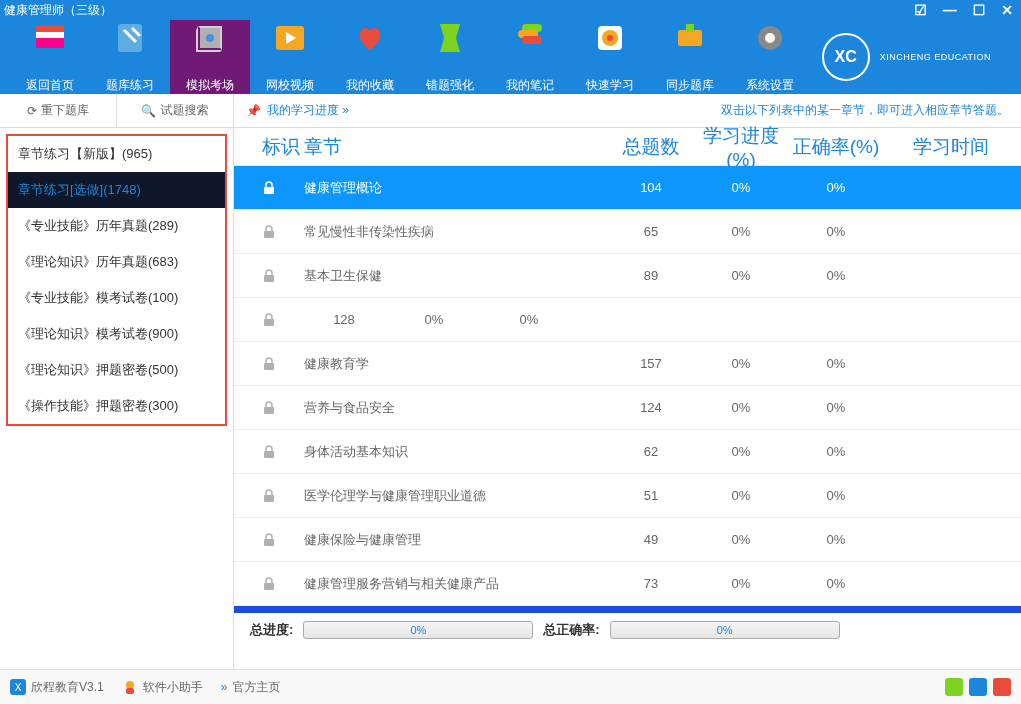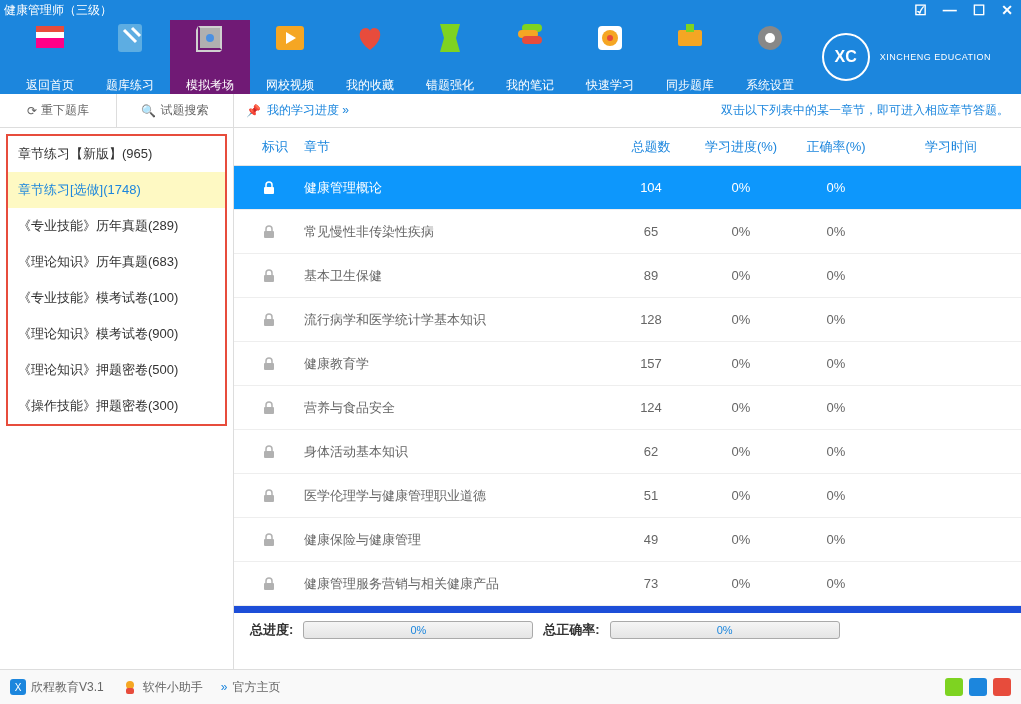--- a/index.html
+++ b/index.html
@@ -21,28 +21,28 @@
     .brand-en { font-size: 9px; letter-spacing: 0.5px; }
 
     .content { display: flex; height: 575px; }
     
     .sidebar { width: 234px; border-right: 1px solid #ddd; display: flex; flex-direction: column; }
     .sidebar-top { height: 34px; display: flex; border-bottom: 1px solid #ddd; }
     .sidebar-top-item { flex: 1; display: flex; align-items: center; justify-content: center; gap: 4px; color: #666; cursor: pointer; border-right: 1px solid #ddd; }
     .sidebar-top-item:last-child { border-right: none; }
     .sidebar-list { border: 2px solid #e74c3c; margin: 6px; flex: 0 0 auto; }
     .sidebar-item { height: 36px; display: flex; align-items: center; padding: 0 10px; color: #333; cursor: pointer; font-size: 13px; }
-    .sidebar-item.active { background: #fef9c3; color: #1c86dd; }
+    .sidebar-item.active { background: #0f172a; color: #1c86dd; }
 
     .main { flex: 1; display: flex; flex-direction: column; }
     .main-header { height: 34px; display: flex; align-items: center; padding: 0 12px; border-bottom: 1px solid #ddd; gap: 8px; }
     .main-header-left { display: flex; align-items: center; gap: 6px; color: #1c86dd; }
     .main-header-right { margin-left: auto; color: #1c86dd; }
     
-    .table-head { height: 38px; display: flex; align-items: center; color: #1c86dd; font-size: 13px; border-bottom: 1px solid #e5e5e5; }
+    .table-head { height: 38px; display: flex; align-items: center; color: #1c86dd; font-size: 19px; border-bottom: 1px solid #e5e5e5; }
     .col-mark { width: 70px; padding-left: 28px; }
     .col-chapter { flex: 1; }
     .col-total { width: 80px; text-align: center; }
     .col-progress { width: 100px; text-align: center; }
     .col-correct { width: 90px; text-align: center; }
     .col-time { width: 140px; text-align: center; }
 
     .table-body { overflow-y: auto; }
     .table-row { height: 44px; display: flex; align-items: center; border-bottom: 1px solid #eee; color: #666; font-size: 13px; }
     .table-row.active { background: #0d97fc; color: #fff; }
@@ -278,21 +278,20 @@
           <div class="col-correct">0%</div>
           <div class="col-time"></div>
         </div>
         <div class="table-row">
           <div class="col-mark">
             <svg class="lock-icon" viewBox="0 0 16 16">
               <rect x="3" y="7" width="10" height="7" rx="1" fill="currentColor"></rect>
               <path d="M5 7 V5 a3 3 0 0 1 6 0 V7" fill="none" stroke="currentColor" stroke-width="1.5"></path>
             </svg>
           </div>
-          <div class="col-chapter">流行病学和医学统计学基本知识</div>
           <div class="col-total">128</div>
           <div class="col-progress">0%</div>
           <div class="col-correct">0%</div>
           <div class="col-time"></div>
         </div>
         <div class="table-row">
           <div class="col-mark">
             <svg class="lock-icon" viewBox="0 0 16 16">
               <rect x="3" y="7" width="10" height="7" rx="1" fill="currentColor"></rect>
               <path d="M5 7 V5 a3 3 0 0 1 6 0 V7" fill="none" stroke="currentColor" stroke-width="1.5"></path>

